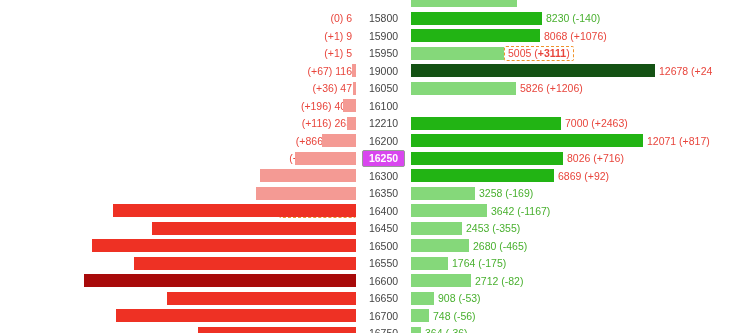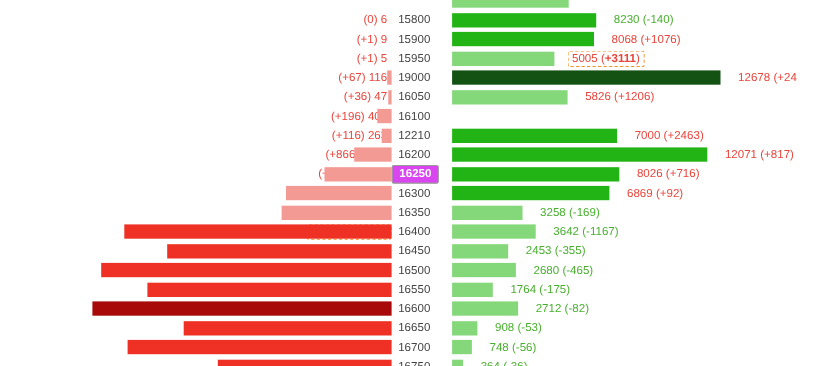--- a/index.html
+++ b/index.html
@@ -53,20 +53,21 @@
   }
 
   
   .strike {
     position: absolute;
     left: 356px;
     width: 55px;
     height: 17.5px;
     display: flex;
     align-items: center;
+    justify-content: center;
   }
   .strike-text {
     font-size: 10.5px;
     color: #444444;
     line-height: 1;
     padding: 2px 6px;
     white-space: nowrap;
   }
   .strike.atm .strike-text {
     background: #d946ef;
@@ -79,21 +80,20 @@
   
   .call-side {
     position: absolute;
     left: 411px;
     width: 301px;
     height: 17.5px;
     display: flex;
     flex-direction: row;
     align-items: center;
     justify-content: flex-start;
-    gap: 12px;
   }
   .call-bar {
     height: 13px;
     background: #22b414;
   }
   .call-label {
     font-size: 10.5px;
     white-space: nowrap;
     padding-left: 4px;
     line-height: 1;

